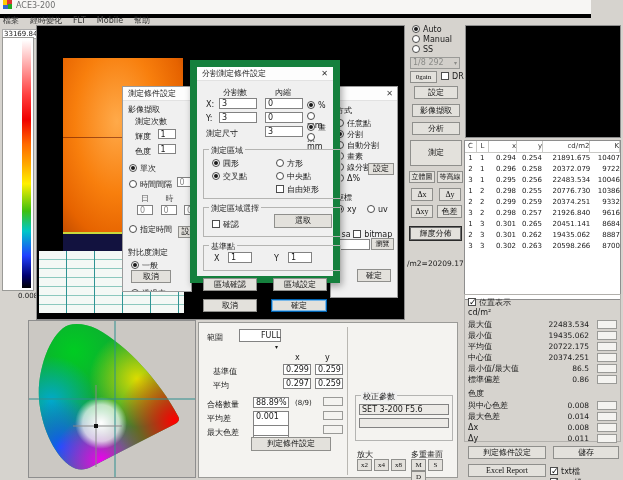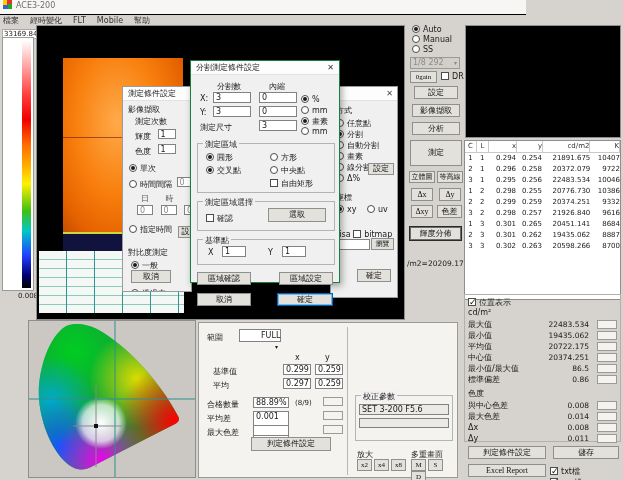--- a/index.html
+++ b/index.html
@@ -52,21 +52,21 @@
   .appicon{display:inline-block;width:9px;height:9px;vertical-align:-1px;margin:0 4px 0 3px;
     background:conic-gradient(#d33 0 25%,#2a2 0 50%,#36c 0 75%,#fc0 0)}
   .cbar{position:absolute;left:2px;top:37px;width:32px;height:254px;background:#fff;border:1px solid #9a9a97;box-sizing:border-box}
   .cbar .strip{position:absolute;right:2px;top:2px;width:9px;bottom:2px;
     background:linear-gradient(to bottom,#ffffff 0%,#ffc4c4 7%,#ff4040 22%,#f00000 32%,#ff6a00 42%,#ffa800 50%,#fff000 58%,#3fc010 69%,#00c8c8 77%,#2040ff 87%,#000070 95%,#000 100%)}
   .vr{border-left:1px solid #b9b7b2}
 </style>
 </head>
 <body>
 
-<div class="abs" style="left:0;top:0;width:526px;height:14px;background:#f7f6f4;border-bottom:1px solid #000000">
+<div class="abs" style="left:0;top:0;width:591px;height:14px;background:#f7f6f4;border-bottom:4px solid #000000">
   <span class="appicon"></span><span style="color:#6e6e6e;font-size:8px">ACE3-200</span>
 </div>
 
 <div class="abs" style="left:3px;top:14px;width:620px;height:13px;line-height:13px"><span class="mitem">檔案</span><span class="mitem">經時變化</span><span class="mitem">FLT</span><span class="mitem">Mobile</span><span class="mitem">幫助</span></div>
 
 <div class="abs lab" style="left:2px;top:29px;font-size:7px;background:#fff;padding:0 1px;border:1px solid #aaa">33169.844</div>
 <div class="cbar">
   <div class="strip"></div>
 </div>
 <div class="abs lab" style="left:18px;top:292px;font-size:7px">0.008</div>
@@ -429,21 +429,21 @@
   </div>
   <div style="margin:3px 0 0 8px">
     <span class="rd"></span><span>對比度</span>
   </div>
   <div style="margin:3px 0 0 8px">
     <span class="rd"></span><span>透過率</span>
   </div>
   <button class="btn" style="position:absolute;left:8px;bottom:8px;width:40px;height:13px">取消</button>
 </div>
 
-<div class="dlg abs" style="left:190px;top:60px;width:150px;height:223px;z-index:6;border:1px solid #15803d;box-shadow:2px 3px 7px rgba(0,0,0,.35)">
+<div class="dlg abs" style="left:190px;top:60px;width:150px;height:223px;z-index:6;border:7px solid #15803d;box-shadow:2px 3px 7px rgba(0,0,0,.35)">
   <div class="dtitle">
     <span>分割測定條件設定</span>
     <span style="float:right;margin-right:5px;color:#333">✕</span>
   </div>
 
   <div class="abs lab" style="left:26px;top:20px">分割數</div>
   <div class="abs lab" style="left:78px;top:20px">內縮</div>
 
   <div class="abs lab" style="left:9px;top:33px">X:</div>
   <div class="fld abs" style="left:22px;top:31px;width:38px;height:11px">3</div>

